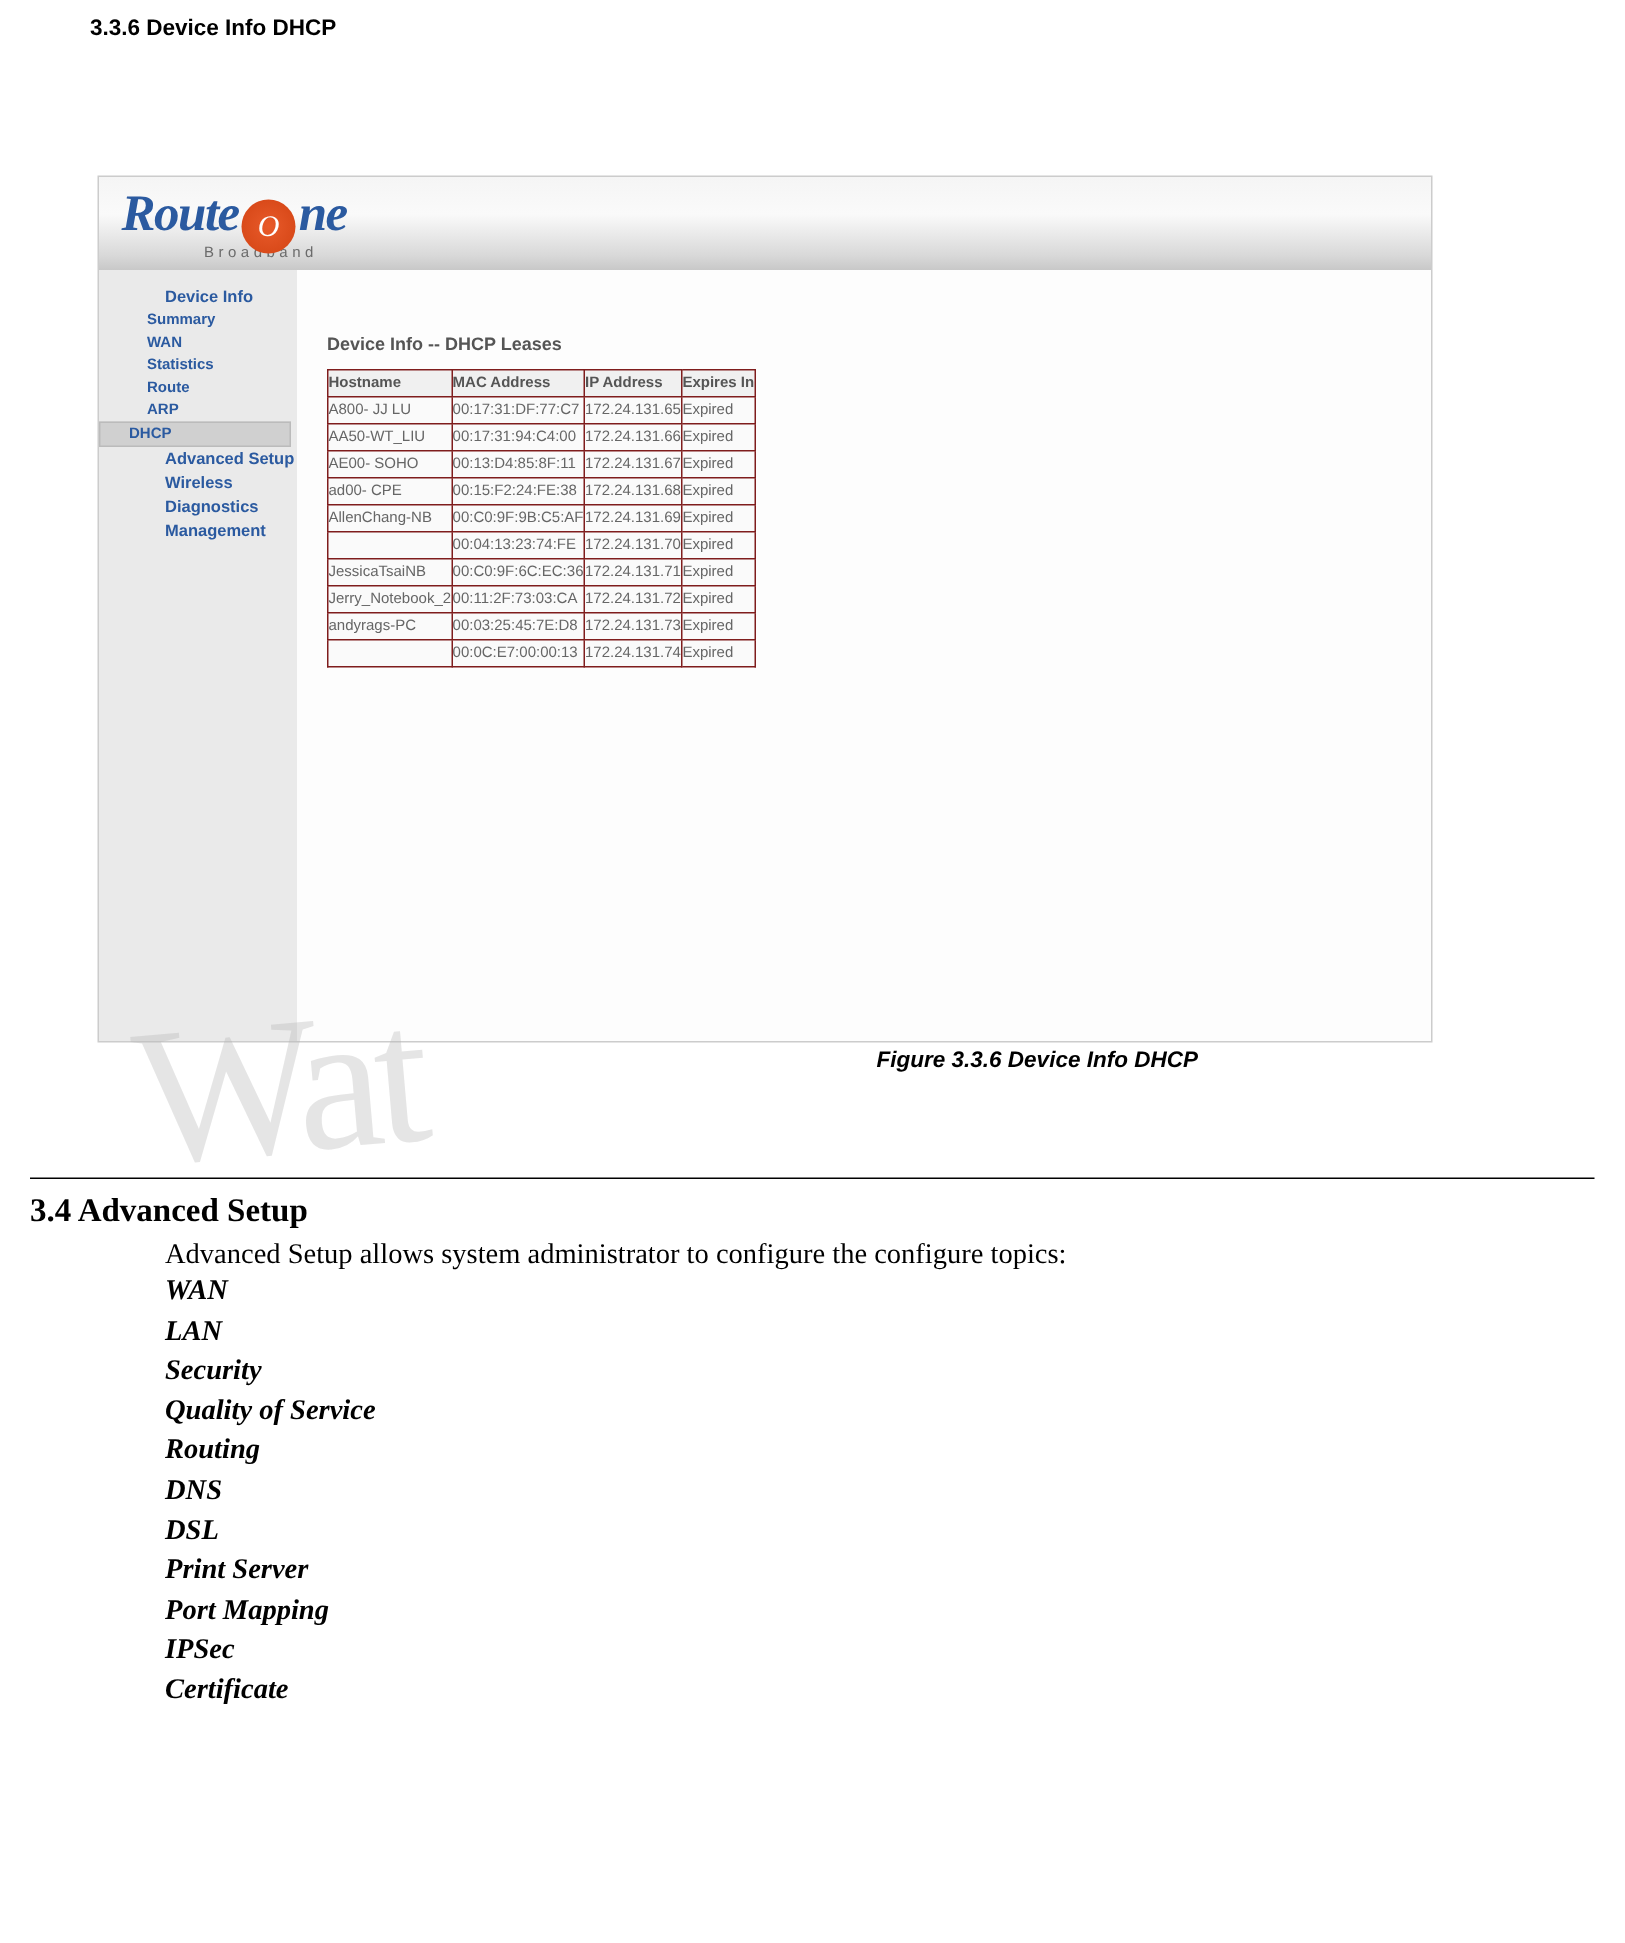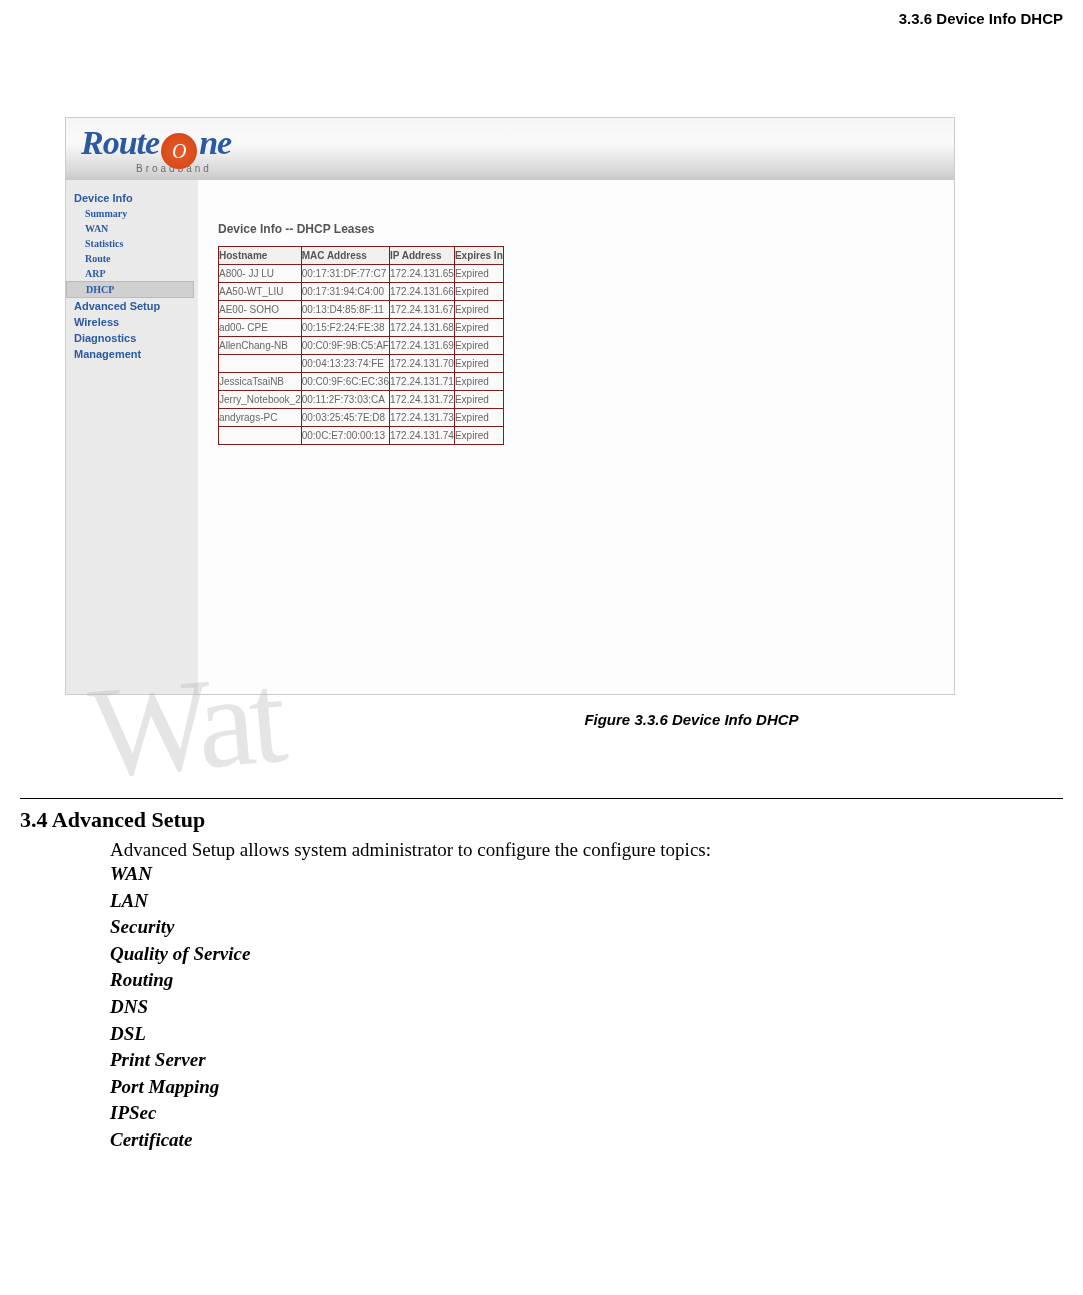--- a/index.html
+++ b/index.html
@@ -7,21 +7,20 @@
       font-family: Arial, Helvetica, sans-serif;
       background: #fff;
       width: 1083px;
       padding: 0 20px;
       position: relative;
     }
     .section-heading {
       font-weight: bold;
       font-size: 15px;
       margin: 10px 0 0 40px;
-      text-align: right;
     }
     .screenshot-wrap {
       margin: 90px 0 0 45px;
       width: 890px;
       height: 578px;
       border: 1px solid #ccc;
       background: #fdfdfd;
       overflow: hidden;
     }
     .banner {
@@ -82,28 +81,28 @@
       width: 132px;
       background: #eaeaea;
       padding: 10px 0 0 0;
       font-size: 11px;
     }
     .nav-item {
       padding: 2px 0 2px 8px;
       color: #2b5aa0;
       font-weight: bold;
       cursor: pointer;
+      margin-left: 36px;
     }
     .nav-sub {
-      padding: 2px 0 2px 19px;
+      padding: 2px 0 2px 32px;
       color: #2b5aa0;
       font-weight: bold;
       font-size: 10px;
       cursor: pointer;
-      font-family: Liberation Serif, serif;
     }
     .nav-sub.active {
       background: #d0d0d0;
       border: 1px solid #bbb;
       margin-right: 4px;
       padding-left: 19px;
     }
     .content {
       flex: 1;
       padding: 18px 0 0 20px;
@@ -129,21 +128,21 @@
     table.dhcp th {
       font-weight: bold;
       color: #555;
       background: #f0f0f0;
     }
     .figure-caption {
       text-align: center;
       font-weight: bold;
       font-style: italic;
       font-size: 15px;
-      margin: 16px 0 0 300px;
+      margin: 3px 0 0 300px;
     }
     .watermark {
       position: absolute;
       top: 650px;
       left: 90px;
       font-size: 130px;
       color: rgba(180,180,180,0.35);
       font-family: Georgia, serif;
       transform: rotate(-5deg);
       pointer-events: none;

